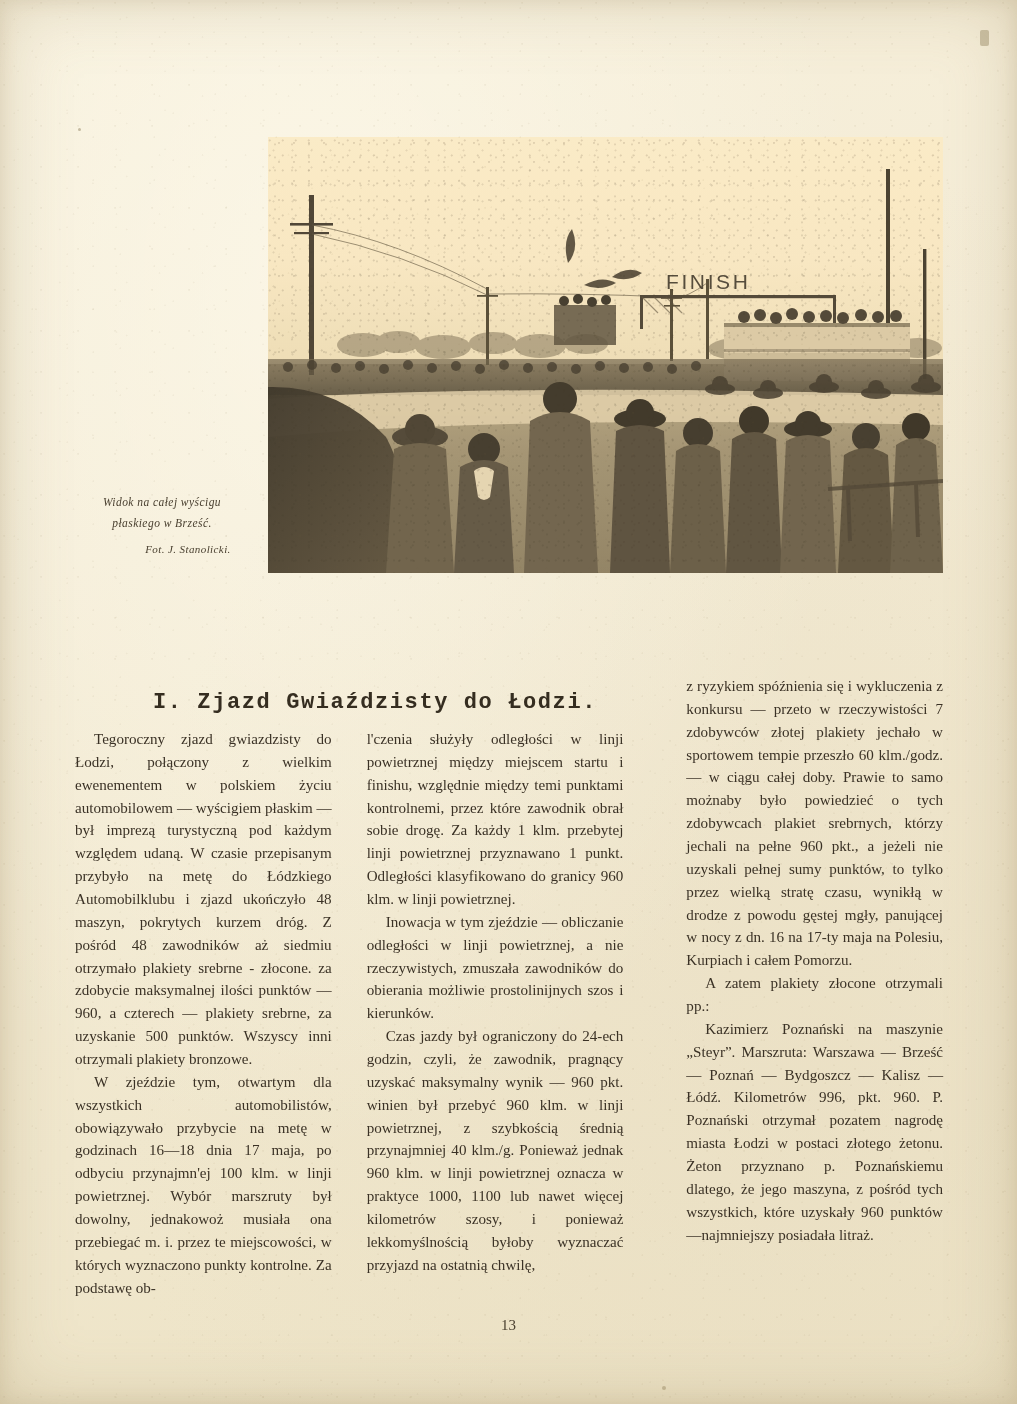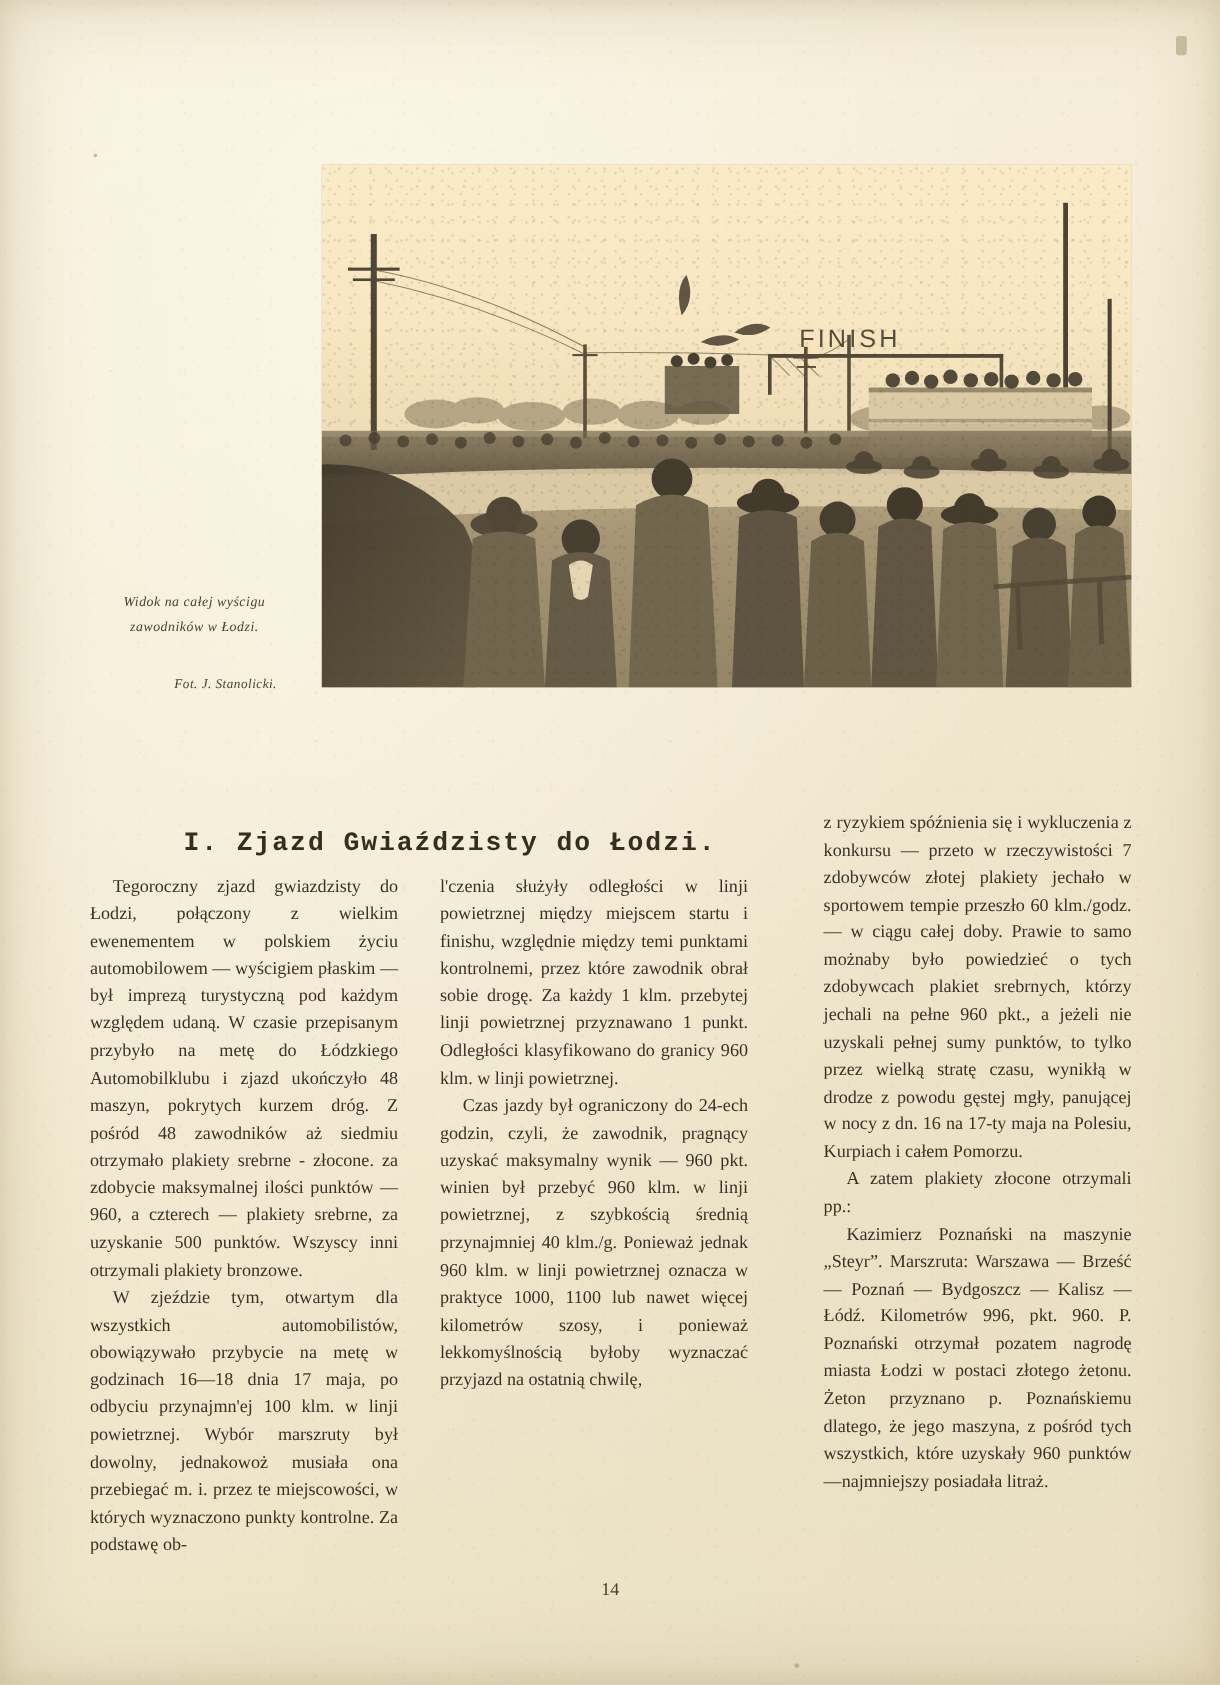--- a/index.html
+++ b/index.html
@@ -88,21 +88,21 @@
     width: 200px;
     text-align: center;
     font-family: "Liberation Serif", "DejaVu Serif", serif;
     font-style: italic;
     font-size: 11.5px;
     line-height: 1.85;
     letter-spacing: 0.45px;
     color: #4a4030;
   }
   .photo-credit {
-    margin-top: 25px;
+    margin-top: 4px;
     padding-left: 52px;
     font-size: 11px;
     letter-spacing: 0.4px;
   }
 
   
   .main-title {
     position: absolute;
     left: 0; right: 0;
     top: 603px;
@@ -340,43 +340,44 @@
           <path d="M648 346 L650 400"></path>
         </g>
       </svg>
 
       <div class="photo-grain"></div>
     </div>
   </div>
 
   <div class="caption-block">
     <div>Widok na całej wyścigu</div>
-    <div>zawodników w Łodzi.</div>
+    <div>płaskiego w Brześć.</div>
     <div class="photo-credit">Fot. J. Stanolicki.</div>
   </div>
 
   <h2 class="section-title">I. Zjazd Gwiaździsty do Łodzi.</h2>
 
   <div class="columns">
     <div class="col col-1">
       <p class="indent">Tegoroczny zjazd gwiazdzisty do Łodzi, połączony z wielkim ewenementem w polskiem życiu automobilowem — wyścigiem płaskim — był imprezą turystyczną pod każdym względem udaną. W czasie przepisanym przybyło na metę do Łódzkiego Automobilklubu i zjazd ukończyło 48 maszyn, pokrytych kurzem dróg. Z pośród 48 zawodników aż siedmiu otrzymało plakiety srebrne - złocone. za zdobycie maksymalnej ilości punktów — 960, a czterech — plakiety srebrne, za uzyskanie 500 punktów. Wszyscy inni otrzymali plakiety bronzowe.</p>
       <p class="indent">W zjeździe tym, otwartym dla wszystkich automobilistów, obowiązywało przybycie na metę w godzinach 16—18 dnia 17 maja, po odbyciu przynajmn'ej 100 klm. w linji powietrznej. Wybór marszruty był dowolny, jednakowoż musiała ona przebiegać m. i. przez te miejscowości, w których wyznaczono punkty kontrolne. Za podstawę ob-</p>
     </div>
     <div class="col col-2">
       <p>l'czenia służyły odległości w linji powietrznej między miejscem startu i finishu, względnie między temi punktami kontrolnemi, przez które zawodnik obrał sobie drogę. Za każdy 1 klm. przebytej linji powietrznej przyznawano 1 punkt. Odległości klasyfikowano do granicy 960 klm. w linji powietrznej.</p>
+      <p class="indent">Inowacja w tym zjeździe — obliczanie odległości w linji powietrznej, a nie rzeczywistych, zmuszała zawodników do obierania możliwie prostolinijnych szos i kierunków.</p>
       <p class="indent">Czas jazdy był ograniczony do 24-ech godzin, czyli, że zawodnik, pragnący uzyskać maksymalny wynik — 960 pkt. winien był przebyć 960 klm. w linji powietrznej, z szybkością średnią przynajmniej 40 klm./g. Ponieważ jednak 960 klm. w linji powietrznej oznacza w praktyce 1000, 1100 lub nawet więcej kilometrów szosy, i ponieważ lekkomyślnością byłoby wyznaczać przyjazd na ostatnią chwilę,</p>
     </div>
     <div class="col col-3">
       <p>z ryzykiem spóźnienia się i wykluczenia z konkursu — przeto w rzeczywistości 7 zdobywców złotej plakiety jechało w sportowem tempie przeszło 60 klm./godz. — w ciągu całej doby. Prawie to samo możnaby było powiedzieć o tych zdobywcach plakiet srebrnych, którzy jechali na pełne 960 pkt., a jeżeli nie uzyskali pełnej sumy punktów, to tylko przez wielką stratę czasu, wynikłą w drodze z powodu gęstej mgły, panującej w nocy z dn. 16 na 17-ty maja na Polesiu, Kurpiach i całem Pomorzu.</p>
       <p class="indent">A zatem plakiety złocone otrzymali pp.:</p>
       <p class="indent">Kazimierz Poznański na maszynie „Steyr”. Marszruta: Warszawa — Brześć — Poznań — Bydgoszcz — Kalisz — Łódź. Kilometrów 996, pkt. 960. P. Poznański otrzymał pozatem nagrodę miasta Łodzi w postaci złotego żetonu. Żeton przyznano p. Poznańskiemu dlatego, że jego maszyna, z pośród tych wszystkich, które uzyskały 960 punktów—najmniejszy posiadała litraż.</p>
     </div>
   </div>
 
-  <div class="page-number">14</div>
+  <div class="page-number">13</div>
 
   <div class="blemish" style="left:980px; top:30px; width:9px; height:16px; background:rgba(120,102,64,0.35); border-radius:2px;"></div>
   <div class="blemish" style="left:78px; top:128px; width:3px; height:3px; background:rgba(120,102,64,0.4);"></div>
   <div class="blemish" style="left:662px; top:1386px; width:4px; height:4px; background:rgba(120,102,64,0.35);"></div>
 
   <div class="grain"></div>
   <div class="edge-shade"></div>
 </div>
 
 </body></html>

